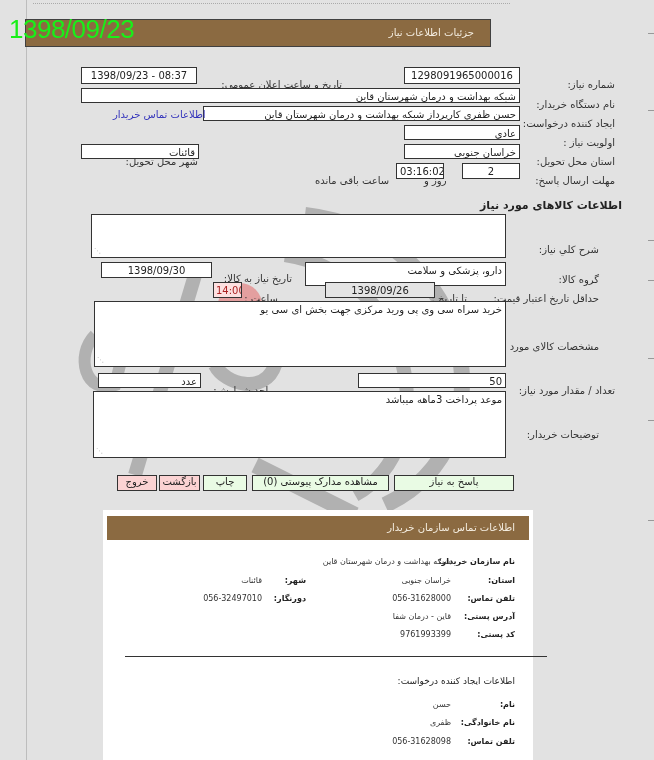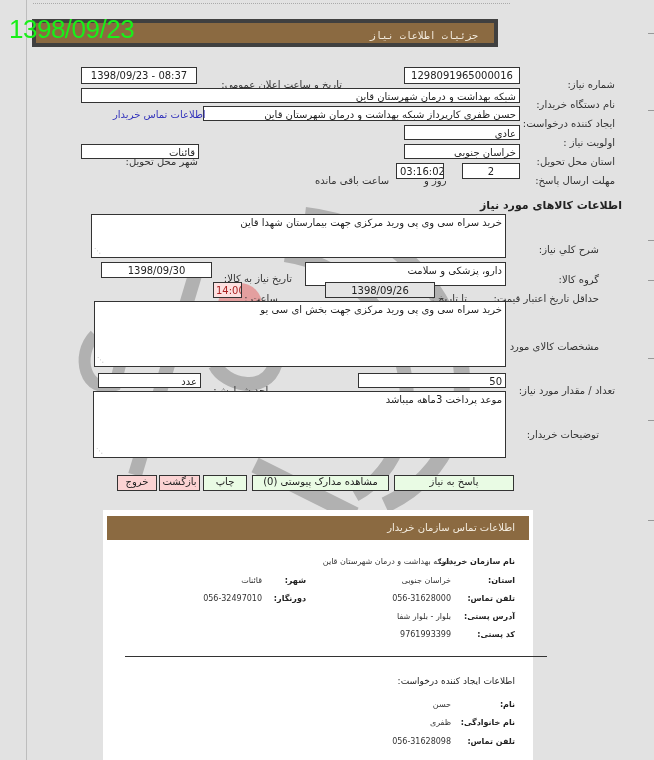--- a/index.html
+++ b/index.html
@@ -5,21 +5,21 @@
   html, body { margin:0; padding:0; }
   body {
     width:654px; height:760px; overflow:hidden; position:relative;
     background:#e2e2e2;
     font-family:"DejaVu Sans", sans-serif; font-size:10px; color:#222;
   }
   .vline { position:absolute; left:26px; top:0; width:1px; height:760px; background:#bdbdbd; }
   .dotline { position:absolute; left:33px; right:144px; top:3px; border-top:1px dotted #aaa; }
   .tick { position:absolute; right:0; width:6px; height:1px; background:#999; }
   .stamp { position:absolute; left:9px; top:14px; color:#19ef19; font-size:26px; font-family:"Liberation Sans", sans-serif; z-index:5; letter-spacing:-0.5px; }
-  .header { position:absolute; left:32px; top:19px; width:466px; height:28px; background:#8b6a41; border:4px solid #404040; box-sizing:border-box;font-family:Liberation Mono, monospace; }
+  .header { position:absolute; left:25px; top:19px; width:466px; height:28px; background:#8b6a41; border:1px solid #404040; box-sizing:border-box; }
   .header span { position:absolute; right:16px; top:7px; color:#f4ede0; font-size:10px; }
   .lbl { position:absolute; font-size:10px; color:#333; white-space:nowrap; direction:rtl;margin-top:8px; }
   .box { position:absolute; background:#fff; border:1px solid #333; box-sizing:border-box; font-size:10px; white-space:nowrap; overflow:hidden; direction:rtl; padding:1px 3px; line-height:13px; }
   .box.c { text-align:center; }
   .box.grey { background:#e4e4e4; }
   .box.red { background:#fde0e0; color:#a22; padding:1px 2px; }
   .ta { position:absolute; background:#fff; border:1px solid #333; box-sizing:border-box; direction:rtl; padding:2px 3px; font-size:10px; }
   .ta .grip { position:absolute; left:2px; bottom:2px; color:#aaa; font-size:7px; }
   .link { position:absolute; color:#3333bb; font-size:10px; direction:rtl; white-space:nowrap; }
   .section { position:absolute; font-weight:bold; font-size:11px; direction:rtl; color:#222; }
@@ -86,21 +86,20 @@
   <path d="M150 130 C 190 110, 230 130, 220 170 C 210 200, 170 190, 160 170" fill="none" stroke="#8a8a8a" stroke-width="14"></path>
   <path d="M40 140 C 20 160, 30 200, 60 190 L 70 150" fill="none" stroke="#8a8a8a" stroke-width="12"></path>
   <path d="M130 220 C 170 210, 220 215, 240 240" fill="none" stroke="#8a8a8a" stroke-width="10"></path>
   <path d="M200 270 L 300 320" stroke="#8a8a8a" stroke-width="16"></path>
 </svg>
 
 <div class="section" style="right:32px; top:199px">اطلاعات کالاهای مورد نیاز</div>
 
 <div class="lbl" style="right:55px; top:236px">شرح کلي نياز:</div>
 <div class="ta" style="left:91px; top:214px; width:415px; height:44px">
-  <span>خرید سراه سی وی پی  ورید مرکزی جهت بیمارستان شهدا قاین</span>
   <span class="grip">⋰</span>
 </div>
 
 <div class="lbl" style="right:55px; top:266px">گروه کالا:</div>
 <div class="box" style="left:305px; top:262px; width:201px; height:24px">دارو، پزشکی و سلامت</div>
 <div class="lbl" style="right:362px; top:265px">تاریخ نیاز به کالا:</div>
 <div class="box c" style="left:101px; top:262px; width:111px; height:16px">1398/09/30</div>
 
 <div class="lbl" style="right:55px; top:285px">حداقل تاریخ اعتبار قیمت:</div>
 <div class="lbl" style="right:187px; top:285px">تا تاریخ :</div>
@@ -143,21 +142,21 @@
   <div class="cv" style="right:82px; top:66px">خراسان جنوبی</div>
   <div class="cl" style="right:227px; top:66px">شهر:</div>
   <div class="cv" style="right:271px; top:66px">قائنات</div>
 
   <div class="cl" style="right:18px; top:84px">تلفن تماس:</div>
   <div class="cv" style="right:82px; top:84px">056-31628000</div>
   <div class="cl" style="right:227px; top:84px">دورنگار:</div>
   <div class="cv" style="right:271px; top:84px">056-32497010</div>
 
   <div class="cl" style="right:18px; top:102px">آدرس پستی:</div>
-  <div class="cv" style="right:82px; top:102px">بلوار - بلوار شفا</div>
+  <div class="cv" style="right:82px; top:102px">قاین - درمان شفا</div>
 
   <div class="cl" style="right:18px; top:120px">کد پستی:</div>
   <div class="cv" style="right:82px; top:120px">9761993399</div>
 
   <div class="hr" style="top:146px"></div>
 
   <div class="cv" style="right:18px; top:166px; font-size:9px; color:#222">اطلاعات ایجاد کننده درخواست:</div>
 
   <div class="cl" style="right:18px; top:190px">نام:</div>
   <div class="cv" style="right:82px; top:190px">حسن</div>

